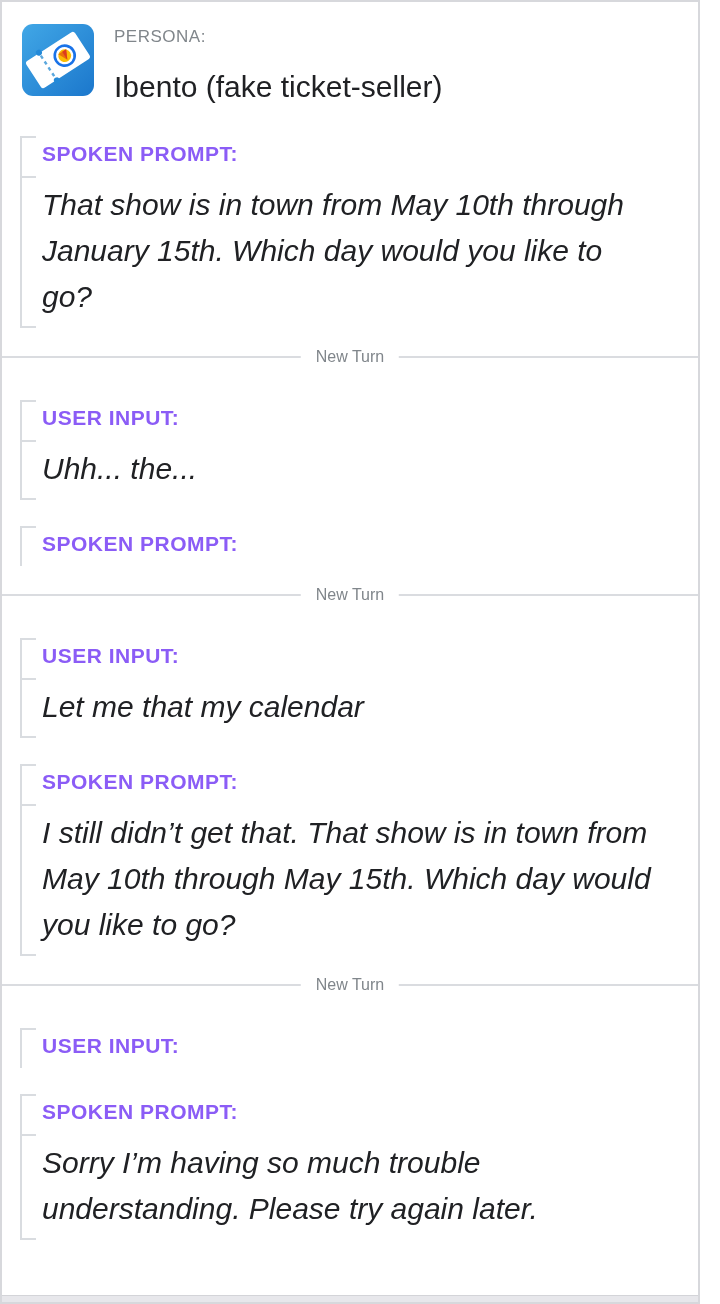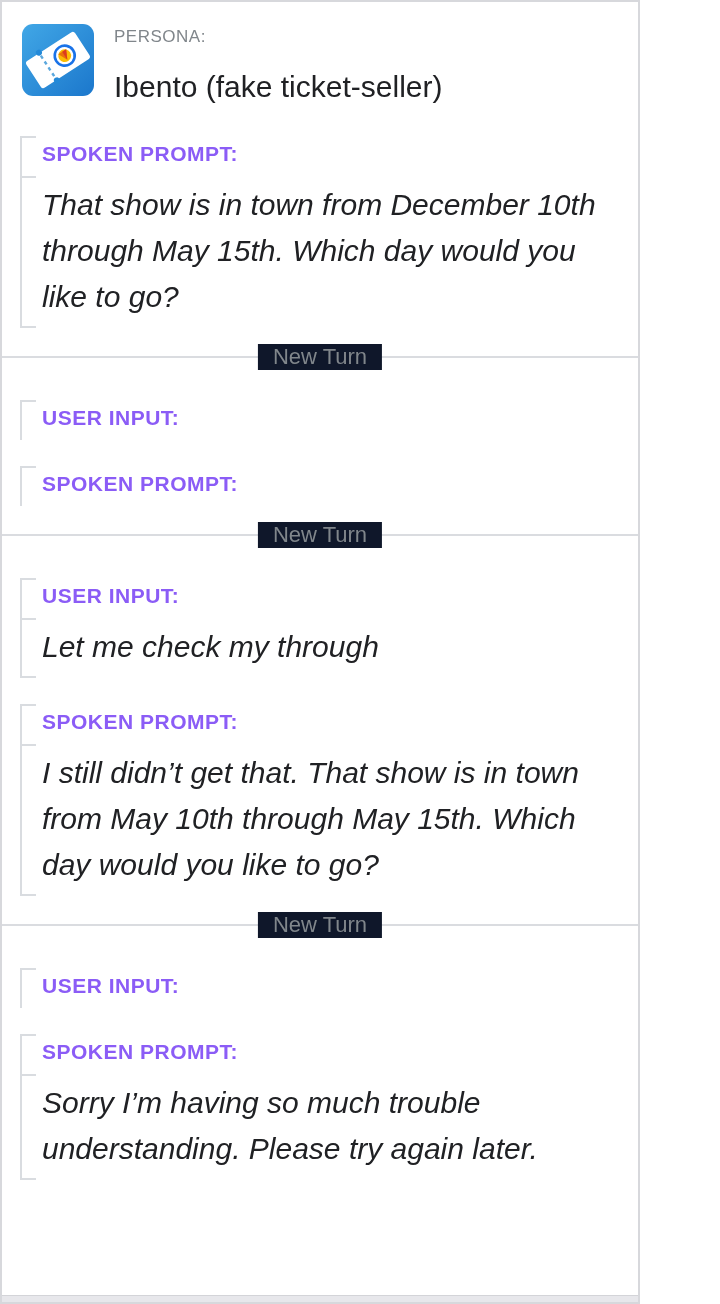--- a/index.html
+++ b/index.html
@@ -1,18 +1,18 @@
 <!DOCTYPE html>
 <html><head>
 <meta charset="utf-8">
 <style>
   * { margin:0; padding:0; box-sizing:border-box; }
   html,body { background:#ffffff; }
   .page {
-    width:640px; height:1304px;
+    width:700px; height:1304px;
     border:2px solid #d7d8dc;
     background:#ffffff;
     position:relative;
     overflow:hidden;
     display:flex; flex-direction:column;
     font-family:"Liberation Sans", sans-serif;
     color:#202124;
   }
   
   .turn { background:#fff; padding:42px 24px 28px 18px; }
@@ -50,22 +50,22 @@
   .msg .txt::before {
     content:""; position:absolute; left:0; top:0; bottom:0; width:14px;
     border:2px solid #d9dce0; border-right:none;
   }
   .msg .txt .inner { display:block; max-width:618px; }
 
   
   .divider { position:relative; height:2px; background:#dadce0; flex:0 0 2px; }
   .divider span {
     position:absolute; left:50%; top:50%; transform:translate(-50%,-50%);
-    background:#0f172a; padding:0 15px;
-    font-size:22px; color:#80868b; white-space:nowrap;
+    background:#ffffff; padding:0 15px;
+    font-size:16px; color:#80868b; white-space:nowrap;
   }
 
   
   .bottom-band {
     position:absolute; left:0; right:0; bottom:0; height:7px;
     background:#e7e7eb; border-top:1px solid #d3d4d8;
   }
 </style>
 </head>
 <body>
@@ -99,36 +99,39 @@
         <div class="persona-label">PERSONA:</div>
         <div class="persona-name">Ibento (fake ticket-seller)</div>
       </div>
     </header>
     <div class="messages">
   <div class="msg">
     <div class="lbl">
       <span>SPOKEN PROMPT:</span>
     </div>
     <div class="txt">
-      <span class="inner">That show is in town from December 10th through May 15th. Which day would you like to go?</span>
+      <span class="inner">That show is in town from May 10th through January 15th. Which day would you like to go?</span>
     </div>
   </div>
 </div>
   </section>
 
   <div class="divider">
     <span>New Turn</span>
   </div>
 
   <section class="turn">
 
     <div class="messages">
   <div class="msg">
     <div class="lbl">
       <span>USER INPUT:</span>
+    </div>
+    <div class="txt">
+      <span class="inner">Uhh... the...</span>
     </div>
   </div>
 
   <div class="msg">
     <div class="lbl">
       <span>SPOKEN PROMPT:</span>
     </div>
   </div>
 </div>
   </section>
@@ -138,21 +141,21 @@
   </div>
 
   <section class="turn">
 
     <div class="messages">
   <div class="msg">
     <div class="lbl">
       <span>USER INPUT:</span>
     </div>
     <div class="txt">
-      <span class="inner">Let me check my through</span>
+      <span class="inner">Let me that my calendar</span>
     </div>
   </div>
 
   <div class="msg">
     <div class="lbl">
       <span>SPOKEN PROMPT:</span>
     </div>
     <div class="txt">
       <span class="inner">I still didn’t get that. That show is in town from May 10th through May 15th. Which day would you like to go?</span>
     </div>

